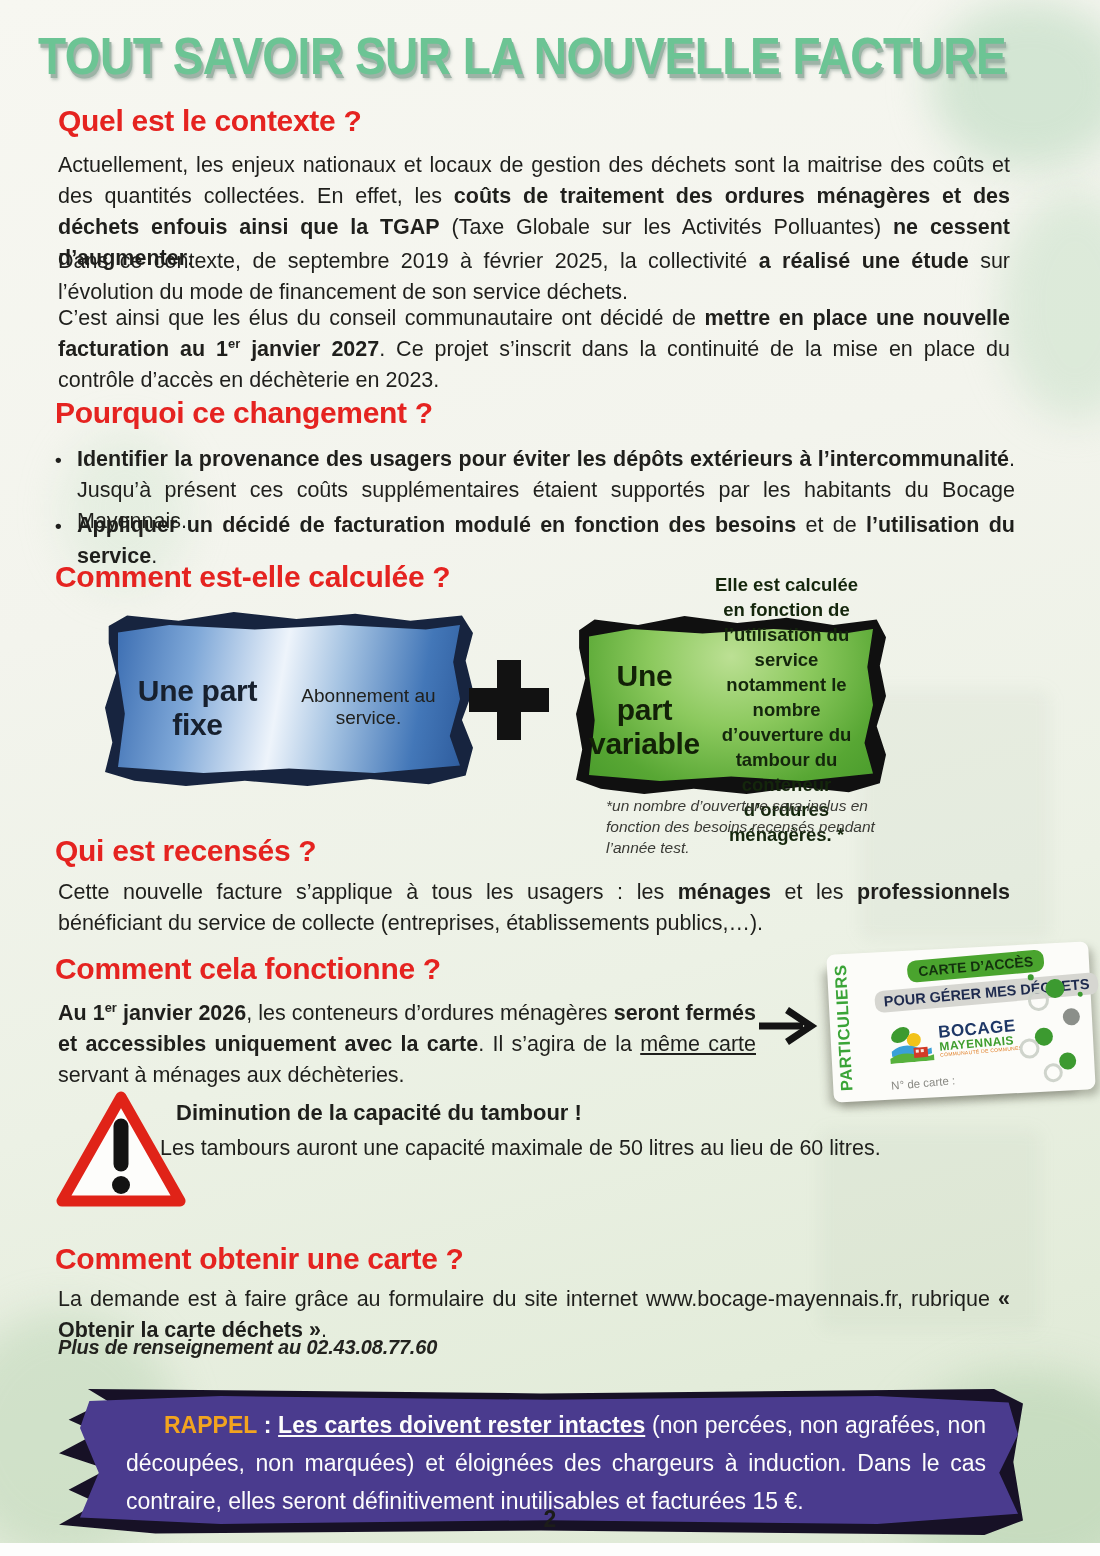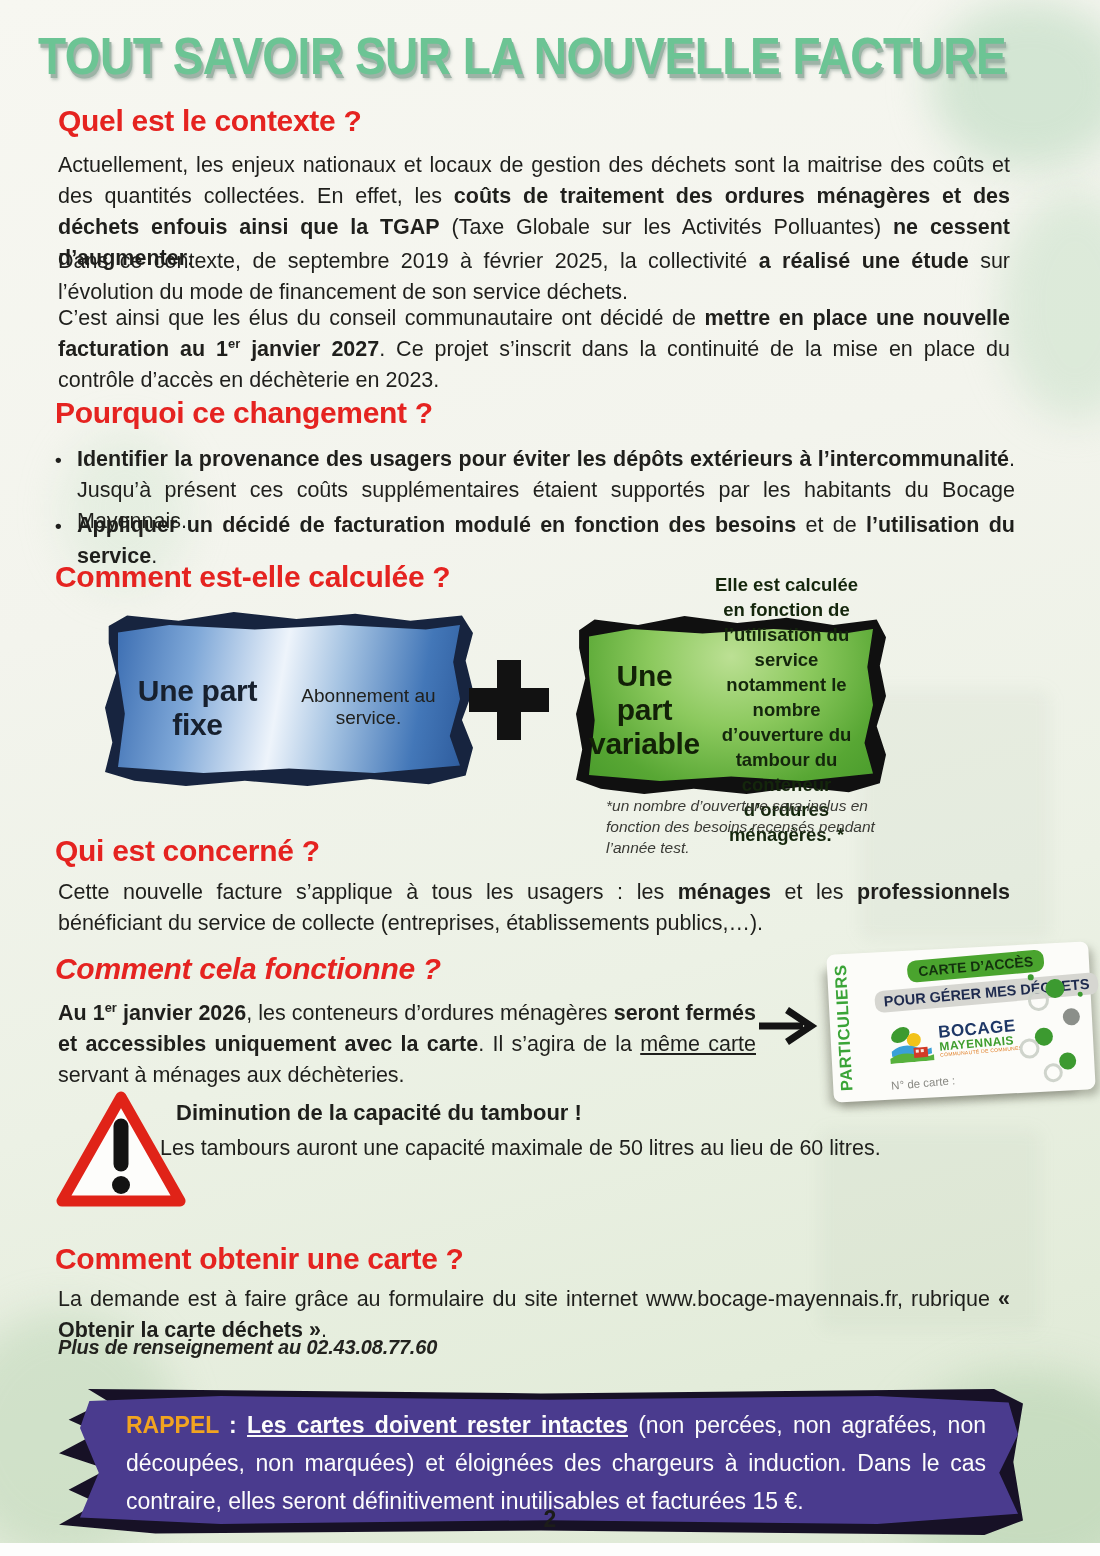--- a/index.html
+++ b/index.html
@@ -17,21 +17,21 @@
     font-size:46px;font-weight:bold;letter-spacing:-.5px;color:#6cc494;
     transform:scaleY(1.12);transform-origin:top left;
     text-shadow:2px 3px 0 #9db3a6,3px 5px 3px rgba(120,140,130,.45);
   }
   .h2{position:absolute;margin:0;font-size:30px;font-weight:bold;color:#e52320;letter-spacing:-.3px;}
   .para{position:absolute;left:58px;width:952px;margin:0;font-size:21.5px;line-height:31px;text-align:justify;}
   .narrow{width:698px;}
   .b{font-weight:bold;}
   .u{text-decoration:underline;}
   .sup{vertical-align:super;font-size:.6em;line-height:0;}
-  .c-orange{color:#f2a41f;}
+  .c-orange{color:#f2a41f;margin-left:38px;}
 
   .bullet-row{position:absolute;left:55px;width:960px;display:flex;font-size:21.5px;line-height:31px;}
   .bullet-marker{width:22px;flex:none;font-weight:bold;font-size:19px;}
   .bullet-text{flex:1;text-align:justify;}
 
   .sketch{position:absolute;}
   .sketch-border,.sketch-fill{position:absolute;}
   .sketch-border{inset:0;
     clip-path:polygon(1% 8%,6% 2%,20% 5%,35% 0%,52% 4%,68% 1%,83% 5%,97% 2%,100% 12%,98% 28%,100% 45%,97% 62%,100% 78%,98% 94%,88% 99%,72% 96%,55% 100%,38% 97%,22% 100%,8% 97%,0% 92%,2% 75%,0% 55%,3% 35%,1% 18%);}
   .sketch-fill{inset:13px;
@@ -134,24 +134,24 @@
     <div class="sketch-border"></div>
     <div class="sketch-fill"></div>
     <div class="sketch-content">
       <div class="box-title" style="margin-top:10px;">Une part variable</div>
       <div class="box-body">Elle est calculée en fonction de l’utilisation du service notamment le nombre d’ouverture du tambour du conteneur d’ordures ménagères. *</div>
     </div>
   </div>
 
   <p class="footnote">*un nombre d’ouverture sera inclus en fonction des besoins recensés pendant l’année test.</p>
 
-  <h2 class="h2" style="left:55px;top:834px;">Qui est concerné ?</h2>
+  <h2 class="h2" style="left:55px;top:834px;">Qui est recensés ?</h2>
   <p class="para" style="top:877px;"><span>Cette nouvelle facture s’applique à tous les usagers : les </span><span class="b">ménages</span><span> et les </span><span class="b">professionnels</span><span> bénéficiant du service de collecte (entreprises, établissements publics,…).</span></p>
 
-  <h2 class="h2" style="left:55px;top:952px;font-style:italic;">Comment cela fonctionne ?</h2>
+  <h2 class="h2" style="left:55px;top:952px;">Comment cela fonctionne ?</h2>
   <p class="para narrow" style="top:998px;"><span class="b">Au 1</span><span class="b sup">er</span><span class="b"> janvier 2026</span><span>, les conteneurs d’ordures ménagères </span><span class="b">seront fermés et accessibles uniquement avec la carte</span><span>. Il s’agira de la </span><span class="u">même carte</span><span> servant à ménages aux déchèteries.</span></p>
 
   <svg class="arrow-right" width="66" height="44" viewBox="0 0 66 44">
     <path d="M2 22 H46" stroke="#141414" stroke-width="7" fill="none"></path>
     <path d="M30 6 L54 22 L30 38" stroke="#141414" stroke-width="7" fill="none" stroke-linejoin="miter"></path>
   </svg>
 
   <div class="card">
     <div class="card-side">PARTICULIERS</div>
     <div class="badge badge-access">CARTE D’ACCÈS</div>

